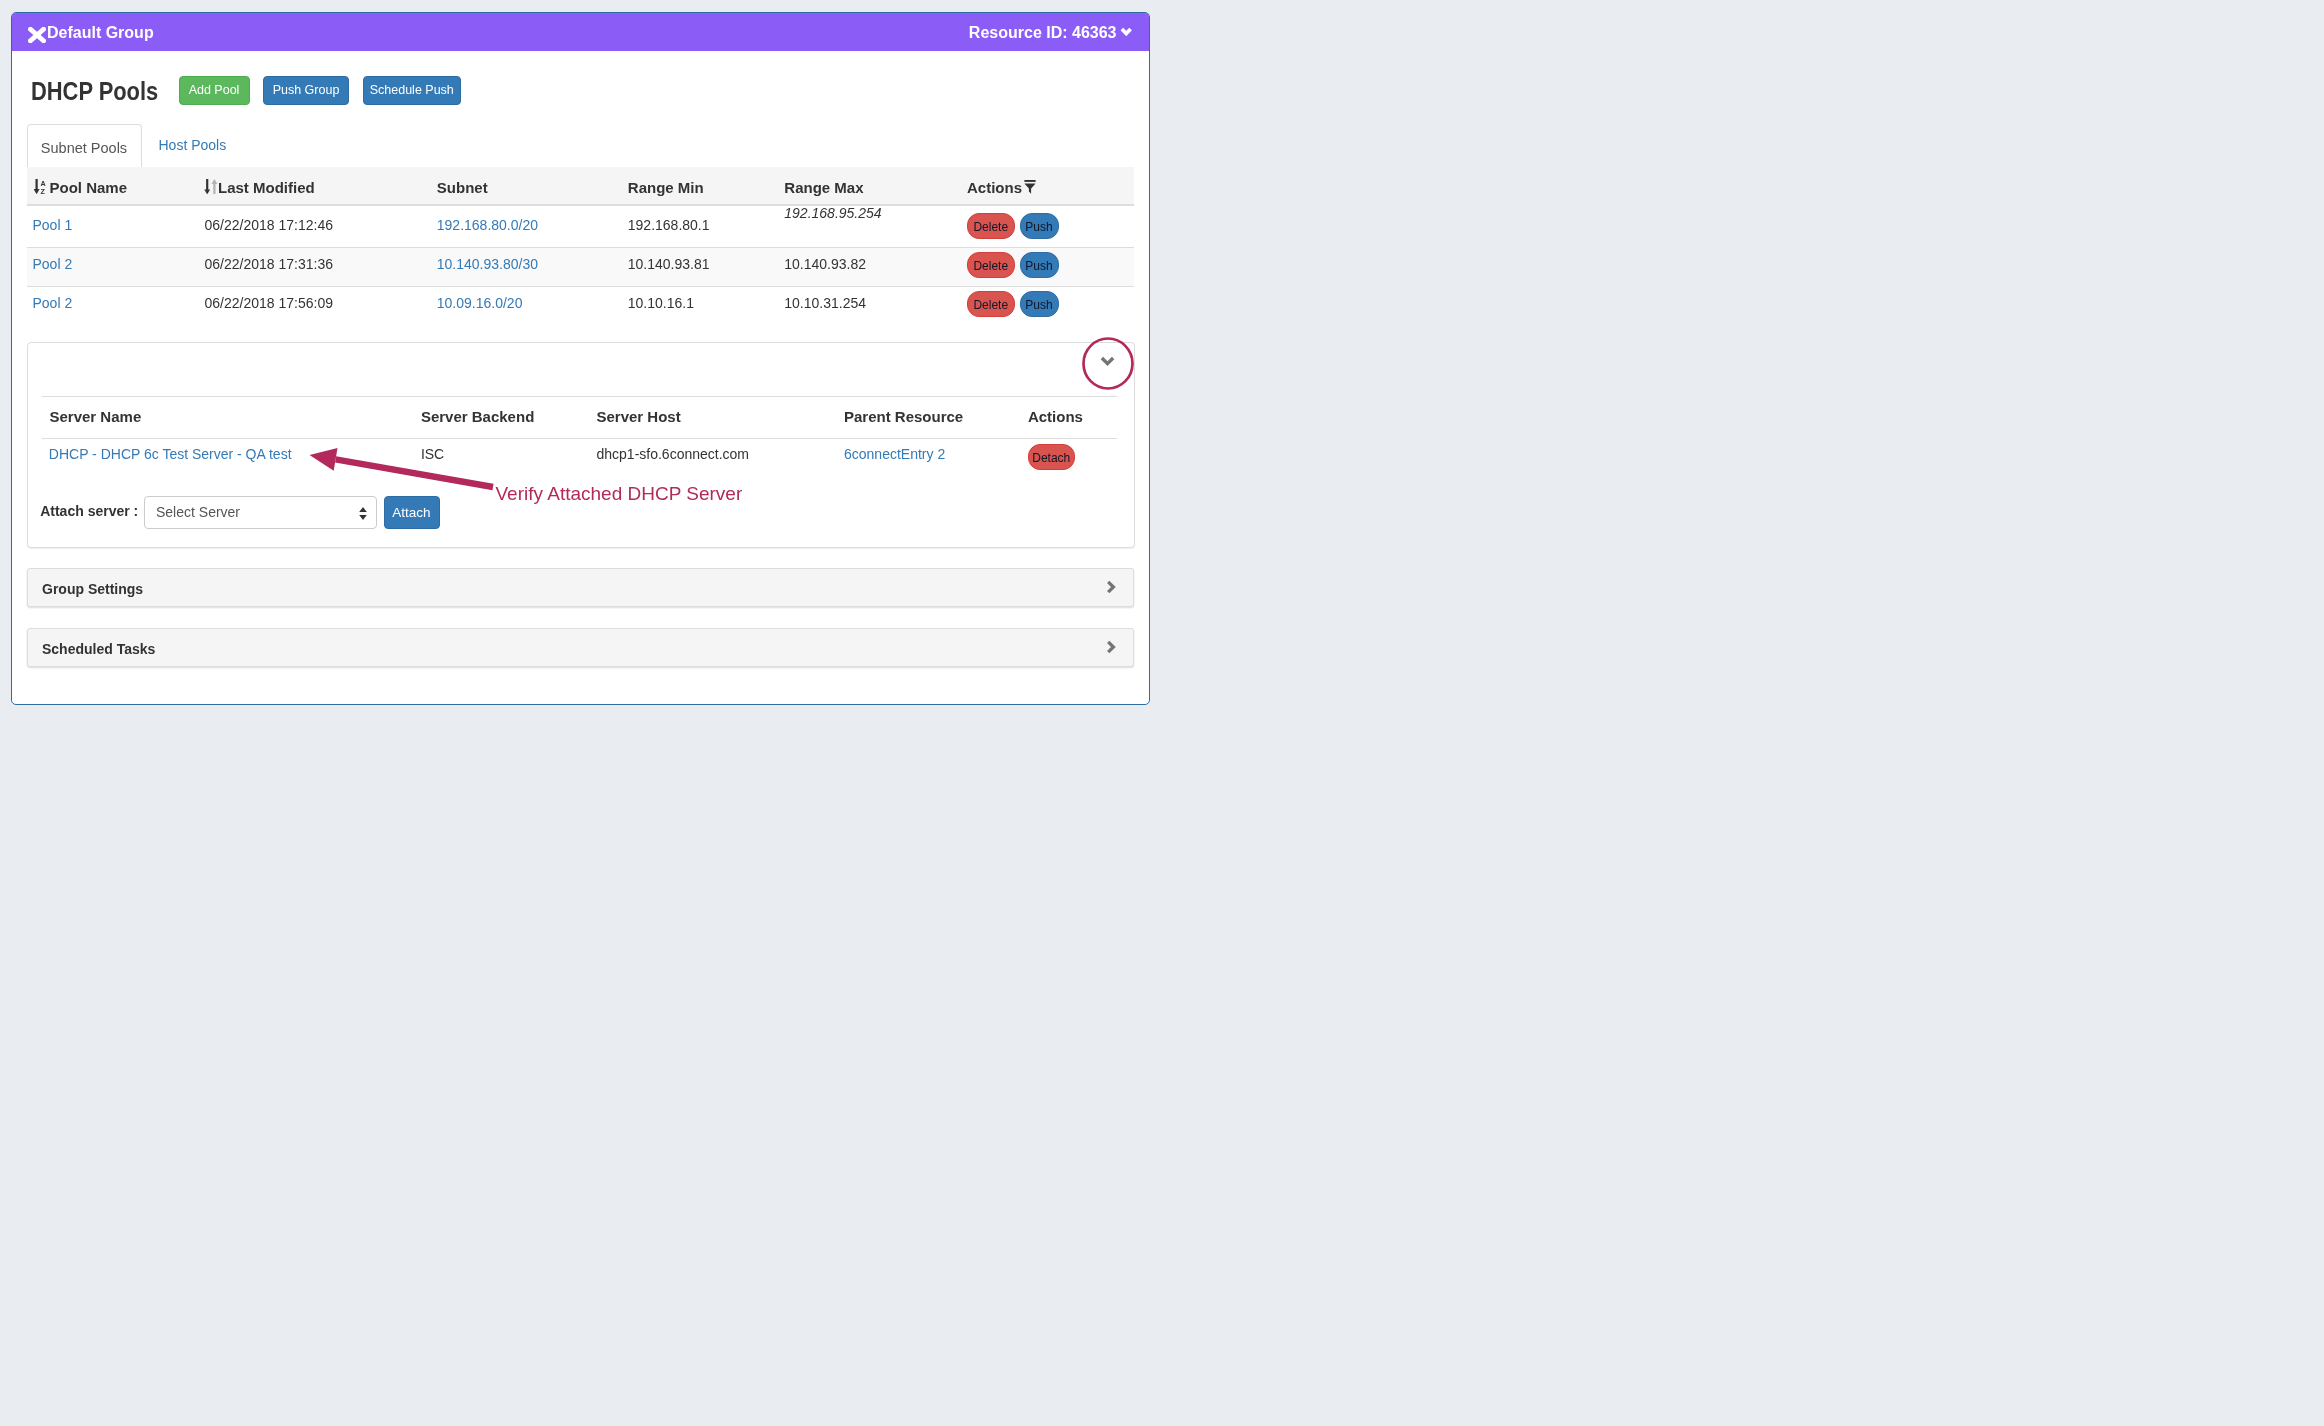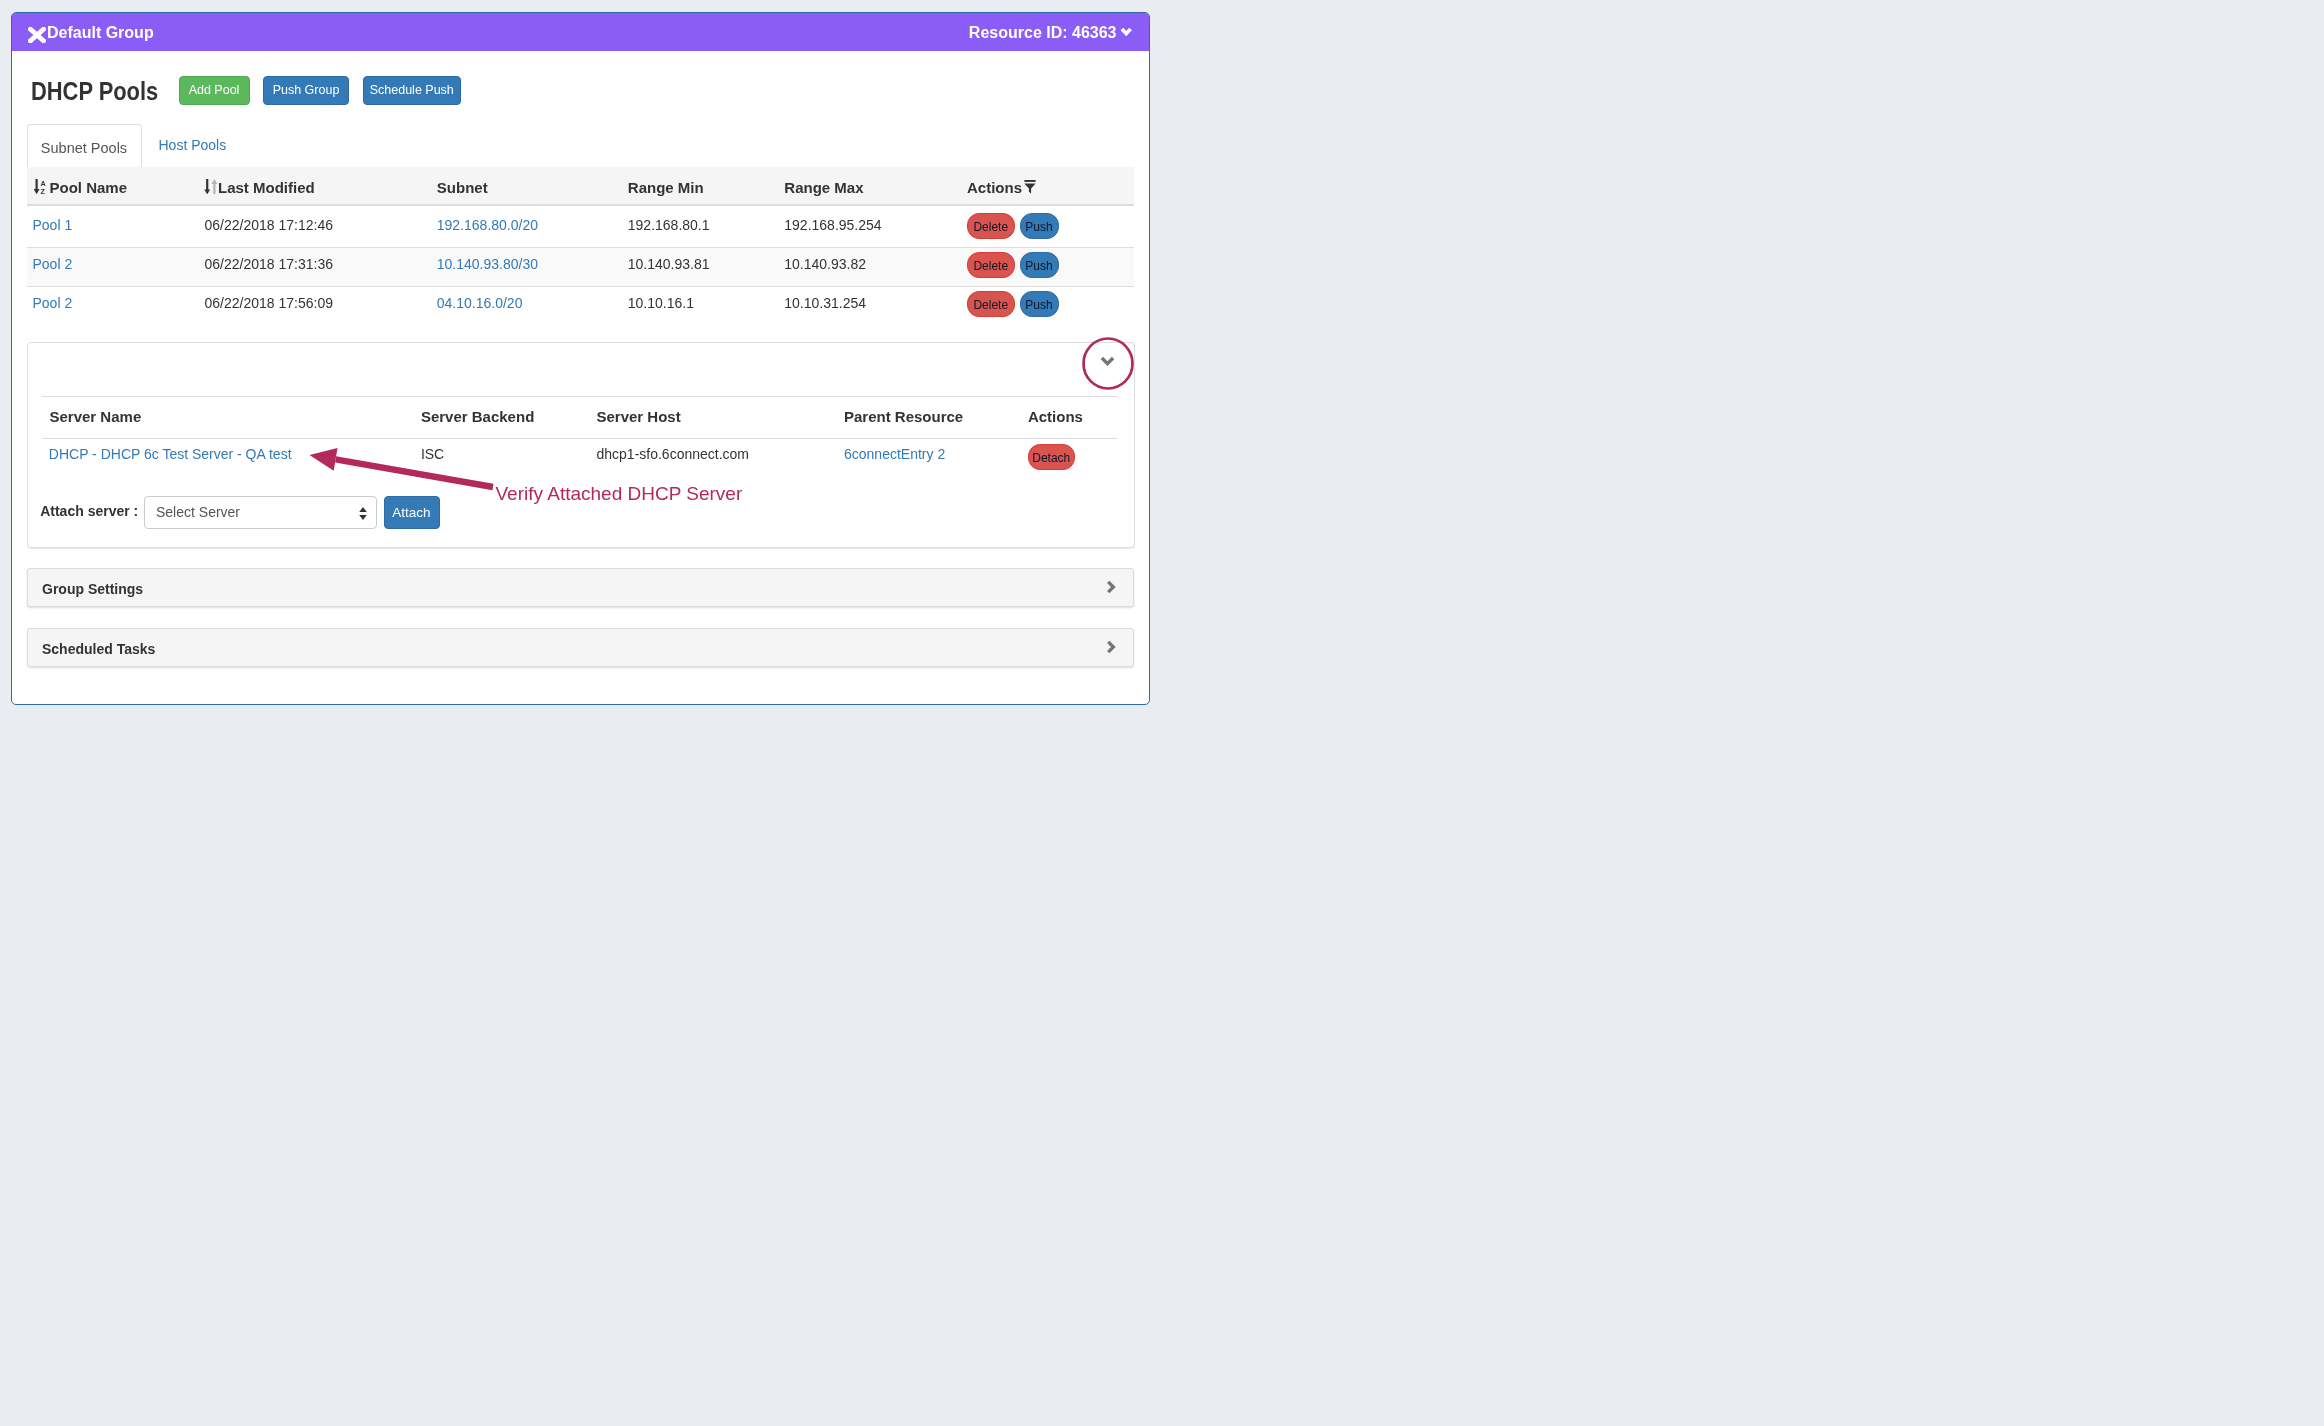--- a/index.html
+++ b/index.html
@@ -84,35 +84,35 @@
       <g fill="#333">
         <rect x="0.4" y="0" width="11.2" height="1.9"></rect>
         <path d="M0.4 3.4 L11.6 3.4 L7.1 8.5 L7.1 13.8 L4.9 11.6 L4.9 8.5 Z"></path>
       </g>
     </svg>
 
   <div class="cell lnk" style="left:21px;top:204px;">Pool 1</div>
   <div class="cell" style="left:193px;top:204px;">06/22/2018 17:12:46</div>
   <div class="cell lnk" style="left:425.3px;top:204px;">192.168.80.0/20</div>
   <div class="cell" style="left:616.3px;top:204px;">192.168.80.1</div>
-  <div class="cell" style="left:772.8px;top:204px;">192.168.95.254</div>
+  <div class="cell" style="left:772.8px;top:192px;font-style:italic;">192.168.95.254</div>
   <div class="btnsm red" style="left:955.5px;top:200px;width:47.5px;">Delete</div>
   <div class="btnsm blue" style="left:1008px;top:200px;width:39px;">Push</div>
 
   <div class="cell lnk" style="left:21px;top:243px;">Pool 2</div>
   <div class="cell" style="left:193px;top:243px;">06/22/2018 17:31:36</div>
   <div class="cell lnk" style="left:425.3px;top:243px;">10.140.93.80/30</div>
   <div class="cell" style="left:616.3px;top:243px;">10.140.93.81</div>
   <div class="cell" style="left:772.8px;top:243px;">10.140.93.82</div>
   <div class="btnsm red" style="left:955.5px;top:239px;width:47.5px;">Delete</div>
   <div class="btnsm blue" style="left:1008px;top:239px;width:39px;">Push</div>
 
   <div class="cell lnk" style="left:21px;top:281.5px;">Pool 2</div>
   <div class="cell" style="left:193px;top:281.5px;">06/22/2018 17:56:09</div>
-  <div class="cell lnk" style="left:425.3px;top:281.5px;">04.10.16.0/20</div>
+  <div class="cell lnk" style="left:425.3px;top:281.5px;">10.09.16.0/20</div>
   <div class="cell" style="left:616.3px;top:281.5px;">10.10.16.1</div>
   <div class="cell" style="left:772.8px;top:281.5px;">10.10.31.254</div>
   <div class="btnsm red" style="left:955.5px;top:277.5px;width:47.5px;">Delete</div>
   <div class="btnsm blue" style="left:1008px;top:277.5px;width:39px;">Push</div>
 
   <div class="apanel">
     <svg class="abs" style="left:1072.5px;top:12.5px" width="15" height="11" viewBox="0 0 15 11">
         <polyline points="1.9,3 7.5,8.6 13.1,3" stroke="#757575" stroke-width="3.4" fill="none"></polyline>
       </svg>
 

